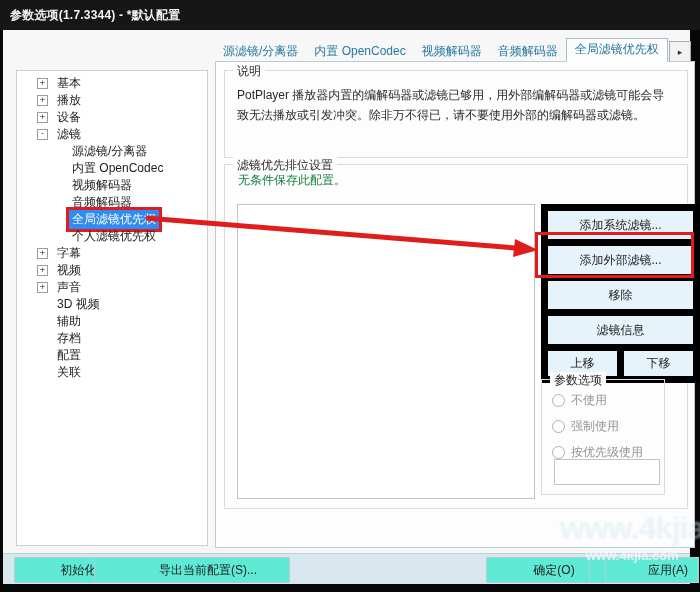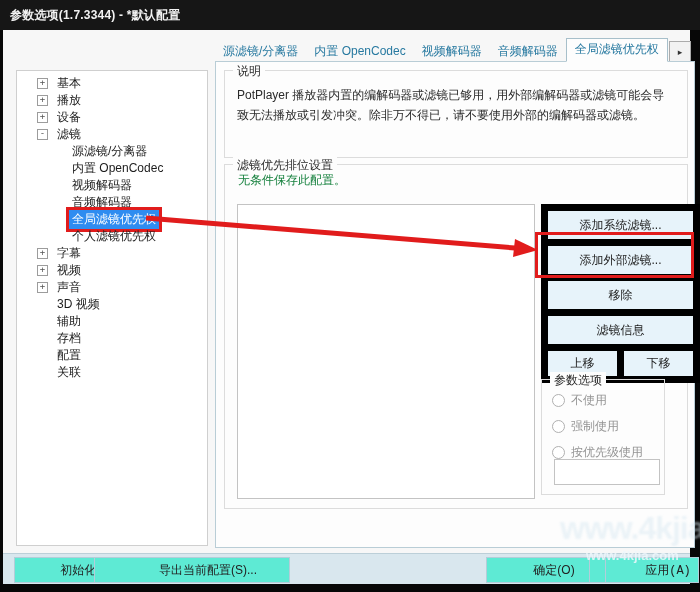--- a/index.html
+++ b/index.html
@@ -236,21 +236,21 @@
           <input class="prio-input" value="" style="">
         </div>
       </div>
     </div>
 
     <div class="footer">
       <div class="fbtn" style="left:11px;width:74px;">初始化(I)</div>
       <div class="fbtn" style="left:91px;width:162px;">导出当前配置(S)...</div>
       <div class="fbtn" style="left:557px;width:64px;">取消(C)</div>
       <div class="fbtn" style="left:483px;width:70px;">确定(O)</div>
-      <div class="fbtn" style="left:602px;width:60px;font-family:Liberation Mono, monospace;">应用(A)</div>
+      <div class="fbtn" style="left:602px;width:60px;">应用(A)</div>
     </div>
   </div>
 
   <svg class="overlay" viewBox="0 0 700 592" xmlns="http://www.w3.org/2000/svg">
     <line x1="146" y1="218" x2="515" y2="248" stroke="#e11c1c" stroke-width="5"></line>
     <polygon points="538,250 513,257 515,239" fill="#e11c1c"></polygon>
   </svg>
   <div class="red-box-btn"></div>
 
   <div class="wm-large">www.4kjia.com</div>

